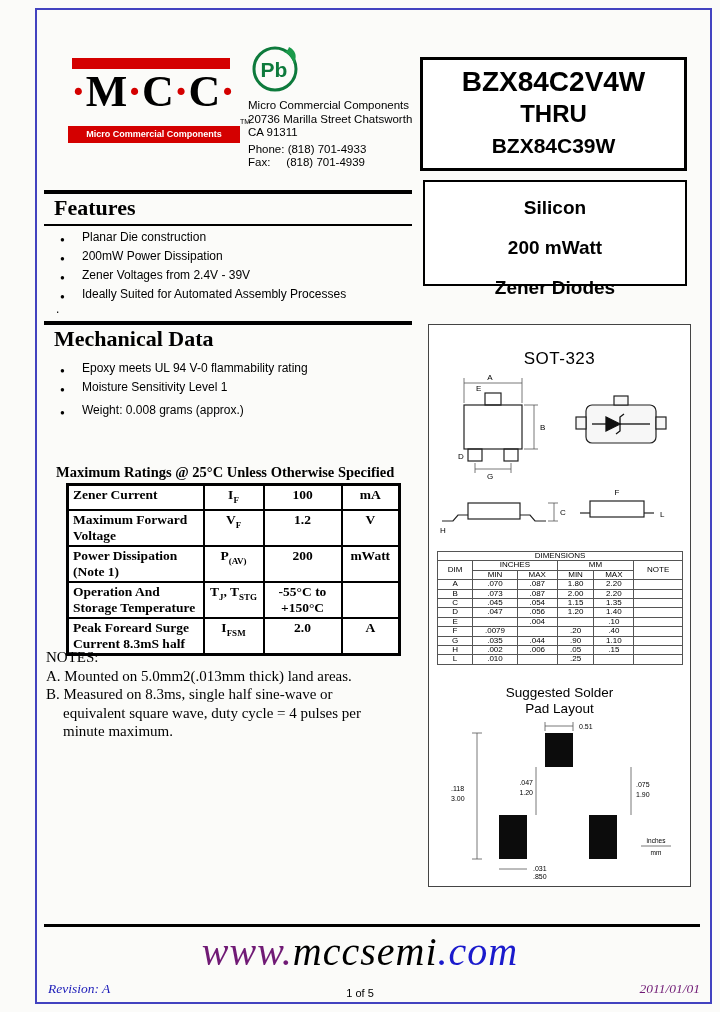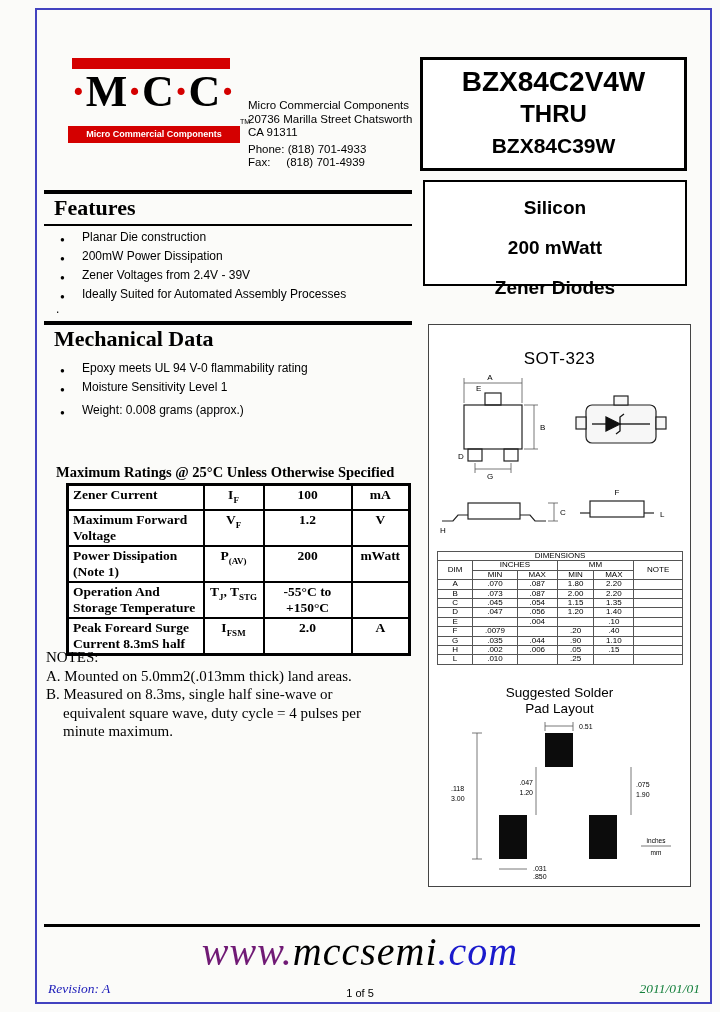--- a/index.html
+++ b/index.html
@@ -54,21 +54,21 @@
   #mech-list { left:58px; top:362px; width:352px; }
   .mech-gap { margin-top:10px; }
 
   #ratings-title { left:56px; top:464px; font-family:"Liberation Serif", serif; font-weight:bold; font-size:14.5px; }
   #ratings-table { left:66px; top:483px; border-collapse:collapse; font-family:"Liberation Serif", serif;
                    border:3px solid #000; background:#fff; }
   #ratings-table td { border:2px solid #000; font-weight:bold; font-size:13.5px; line-height:16px;
                       padding:1px 4px; vertical-align:top; }
   #ratings-table td.c1 { width:136px; }
   #ratings-table td.c2 { width:60px; text-align:center; }
-  #ratings-table td.c3 { width:88px; text-align:center; }
+  #ratings-table td.c3 { width:78px; text-align:center; }
   #ratings-table td.c4 { width:58px; text-align:center; }
   sub { font-size:9px; }
 
   #notes { left:46px; top:648px; font-family:"Liberation Serif", serif; font-size:15px; line-height:18.5px; width:366px; }
   .note-indent { padding-left:17px; }
 
   #pkg-panel { left:428px; top:324px; width:263px; height:563px; border:1.5px solid #444; background:#fff; }
   #pkg-name { position:absolute; left:0; top:24px; width:100%; text-align:center; font-size:17px; letter-spacing:0.5px; }
   #pkg-drawing { position:absolute; left:5px; top:46px; }
   #pkg-dims { position:absolute; left:8px; top:226px; width:246px; border-collapse:collapse;
@@ -76,41 +76,48 @@
   #pkg-dims td { border:1px solid #555; text-align:center; padding:0 2px; }
   #pad-title { position:absolute; left:0; top:360px; width:100%; text-align:center; font-size:13.5px; line-height:16px; }
   #pad-drawing { position:absolute; left:12px; top:394px; }
 
   #footer-rule { left:44px; top:924px; width:656px; height:3px; background:#000; }
   #site { left:0; top:928px; width:720px; text-align:center; font-family:"Liberation Serif", serif;
           font-style:italic; font-size:40px; letter-spacing:1px; }
   #footer-revision { left:48px; top:981px; color:#1a1ab8; font-style:italic; font-size:13.5px;
                      font-family:"Liberation Serif", serif; }
   #footer-page { left:0; top:987px; width:720px; text-align:center; font-size:11px; }
-  #footer-date { left:592px; top:981px; width:108px; text-align:right; color:#15803d; font-style:italic;
+  #footer-date { left:592px; top:981px; width:108px; text-align:right; color:#701a75; font-style:italic;
                  font-size:13.5px; font-family:"Liberation Serif", serif; }
 
   svg text { font-family:"Liberation Sans", sans-serif; }
 </style>
 </head>
 <body>
 
 <div class="page">
 
   <div class="abs" id="page-border"></div>
 
   <div class="abs" id="logo">
     <div id="logo-bar-top"></div>
     <div id="logo-text"><span class="logo-dot">·</span><span>M</span><span class="logo-dot">·</span><span>C</span><span class="logo-dot">·</span><span>C</span><span class="logo-dot">·</span></div>
     <div id="logo-bar-bottom">
       <span>Micro Commercial Components</span>
     </div>
     <div id="logo-tm">TM</div>
   </div>
 
+  <div class="abs" id="pb-logo">
+    <svg width="54" height="54" viewBox="0 0 54 54">
+      <circle cx="26" cy="28" r="21" fill="none" stroke="#0d7a3c" stroke-width="3"></circle>
+      <text x="25" y="36" text-anchor="middle" font-size="21" font-weight="bold" fill="#0d7a3c">Pb</text>
+      <path d="M 40,6 q 10,5 5,17 q -3,-10 -10,-12 q 4,-1 5,-5 z" fill="#1a9a4a"></path>
+    </svg>
+  </div>
 
   <div class="abs" id="address">
     <div class="addr-line">Micro Commercial Components</div>
     <div class="addr-line">20736 Marilla Street Chatsworth</div>
     <div class="addr-line">CA 91311</div>
     <div class="addr-line addr-gap">Phone: (818) 701-4933</div>
     <div class="addr-line">Fax:     (818) 701-4939</div>
   </div>
 
   <div class="abs" id="part-box">

